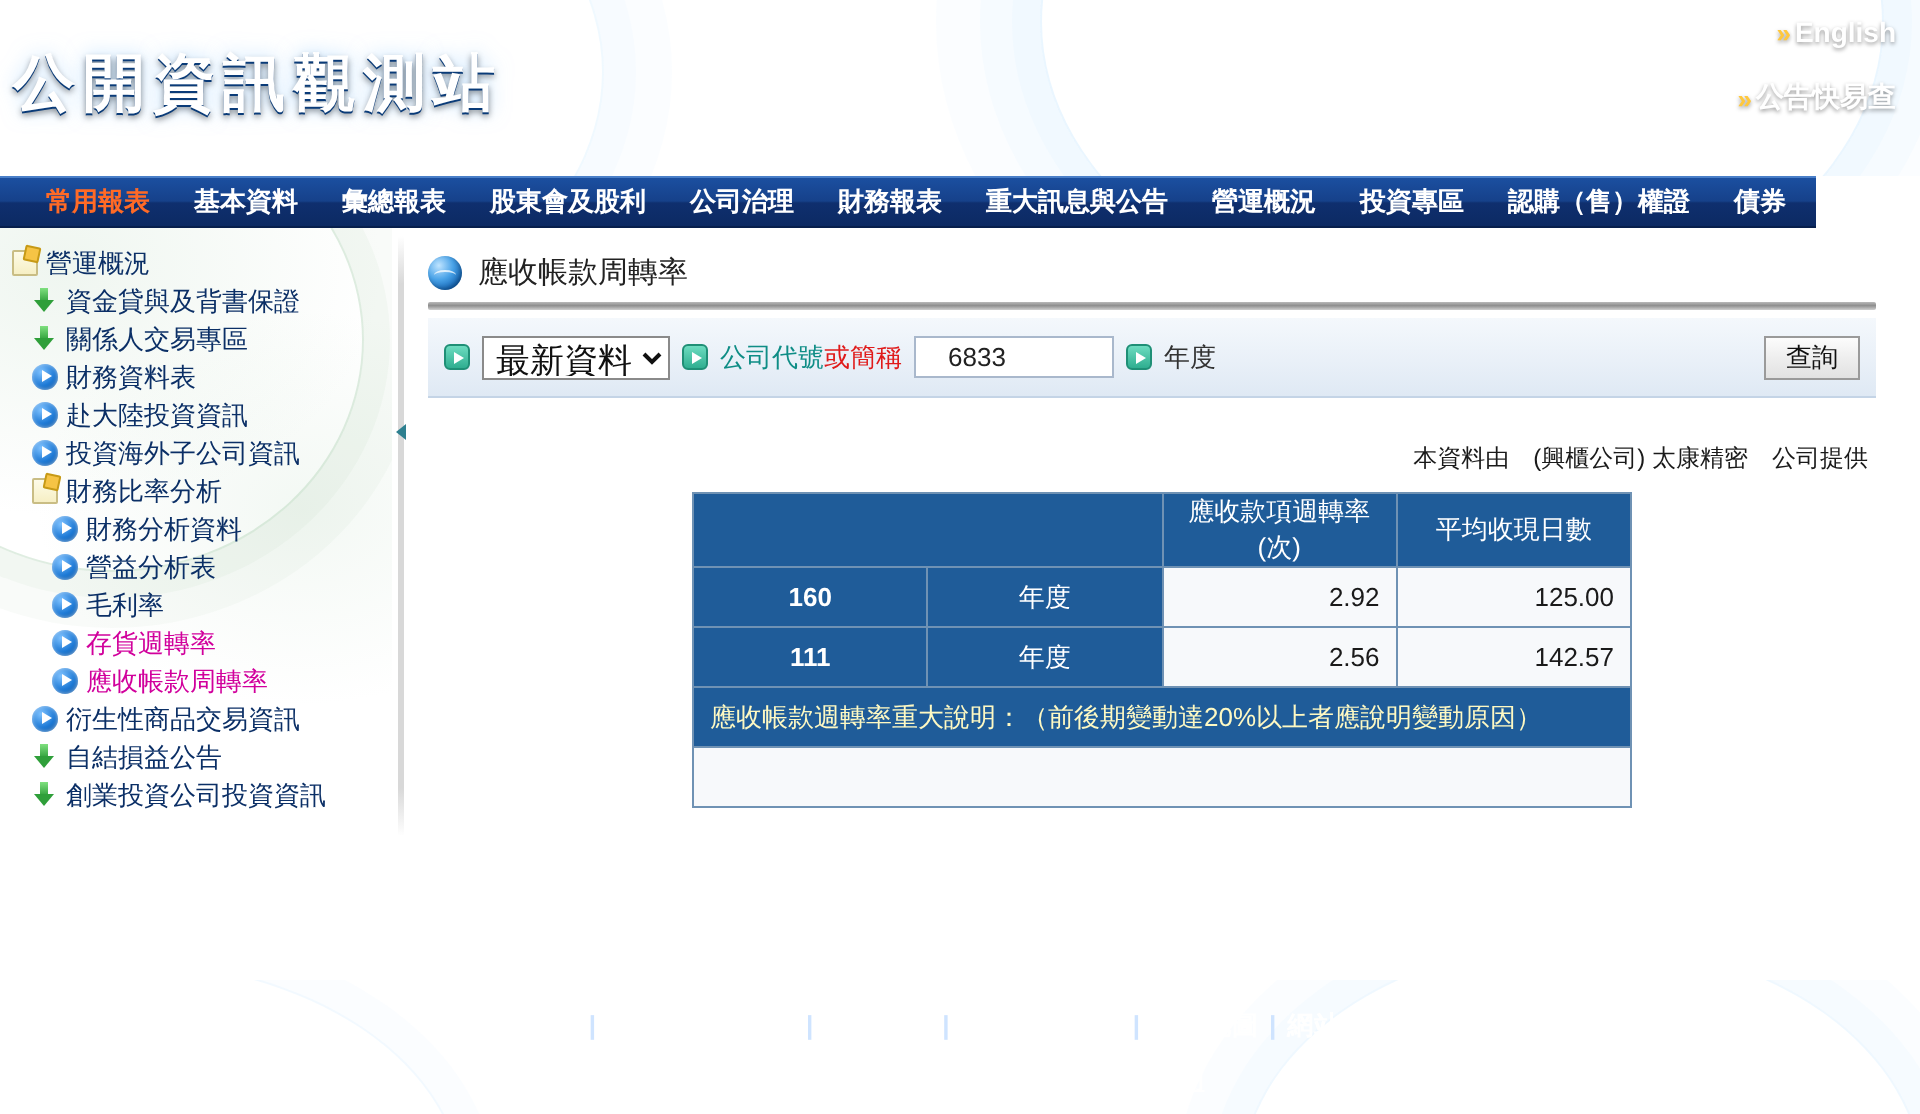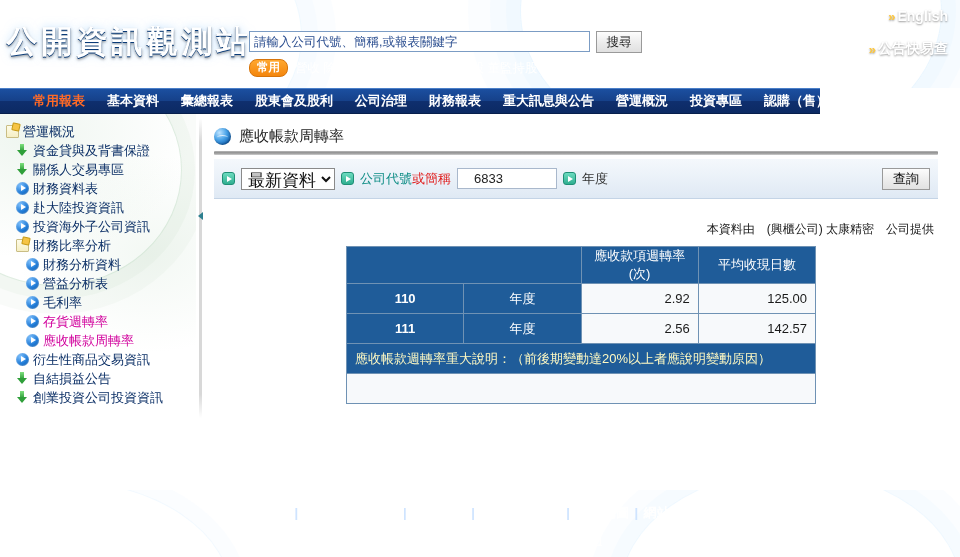--- a/index.html
+++ b/index.html
@@ -102,26 +102,26 @@
   .hr-link {
     display: flex; align-items: center; justify-content: flex-end;
     gap: 4px; color: #ffffff; font-size: 14px; font-weight: bold;
     text-decoration: none; cursor: pointer; margin-bottom: 16px;
     text-shadow: 0 1px 2px rgba(0,0,0,0.4);
   }
   .chev { color: #ffc83c; font-size: 13px; font-weight: bold; letter-spacing: -2px; }
 
   
   #navbar {
-    width: 820px; height: 26px;
+    width: 908px; height: 26px;
     background: linear-gradient(180deg,#1b4fa0 0%, #16418a 48%, #0f2f6e 52%, #0c2a63 100%);
     border-top: 1px solid #4a7fc8;
     border-bottom: 1px solid #071f4c;
     display: flex; align-items: center;
-    padding: 0 22px;
+    padding: 0 12px;
     gap: 0px;
   }
   .nav-item {
     color: #ffffff; font-size: 13px; font-weight: bold;
     padding: 0 11px; cursor: pointer; text-decoration: none;
     white-space: nowrap; line-height: 24px;
   }
   .nav-item.active { color: #ff6a26; }
 
   
@@ -389,31 +389,20 @@
     letter-spacing: 0.5px;
   }
   #footer-contact a { color:#ffffff; text-decoration: underline; cursor:pointer; }
 </style>
 </head>
 <body>
 
 <div id="header">
   <div id="site-logo">公開資訊觀測站</div>
 
-  <div id="search-zone">
-    <div id="search-label">全站搜尋</div>
-    <div id="search-row">
-      <input id="search-input" type="text" placeholder="請輸入公司代號、簡稱,或報表關鍵字" style="">
-      <button id="search-button">搜尋</button>
-    </div>
-    <div id="quick-row">
-      <span id="quick-badge">常用</span>
-      <span id="quick-links"><a class="quick-link">營收</a> <a class="quick-link">除權息</a> <a class="quick-link">電子書</a> <a class="quick-link">法說會</a> <a class="quick-link">庫藏股</a> <a class="quick-link">董監持股</a> <a class="quick-link">獨立董事</a> <a class="quick-link">董監酬金</a> <a class="quick-link">ETF</a> <a class="quick-link">TDR</a></span>
-    </div>
-  </div>
 
   <div id="header-right">
     <a class="hr-link">
       <span class="chev">»</span>
       <span>English</span>
     </a>
     <a class="hr-link">
       <span class="chev">»</span>
       <span>公告快易查</span>
     </a>
@@ -530,21 +519,21 @@
     <table id="data-table">
       <thead>
         <tr>
           <th class="blank" colspan="2"></th>
           <th>應收款項週轉率(次)</th>
           <th>平均收現日數</th>
         </tr>
       </thead>
       <tbody id="table-body">
           <tr>
-            <td class="yr-num">110</td>
+            <td class="yr-num">160</td>
             <td class="yr-lbl">年度</td>
             <td class="val">2.92</td>
             <td class="val">125.00</td>
           </tr>
           <tr>
             <td class="yr-num">111</td>
             <td class="yr-lbl">年度</td>
             <td class="val">2.56</td>
             <td class="val">142.57</td>
           </tr>

